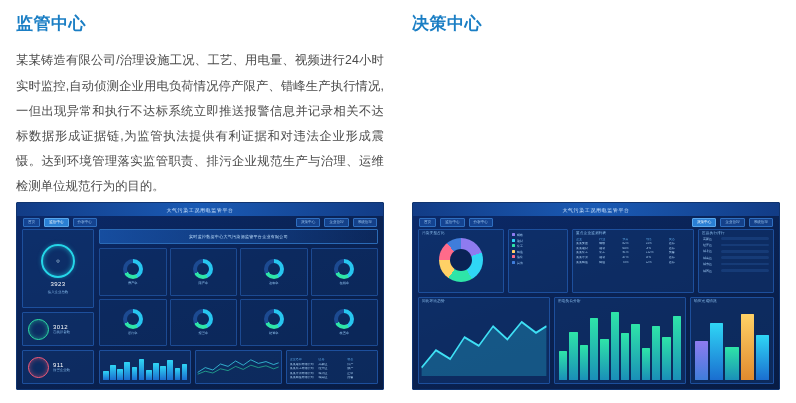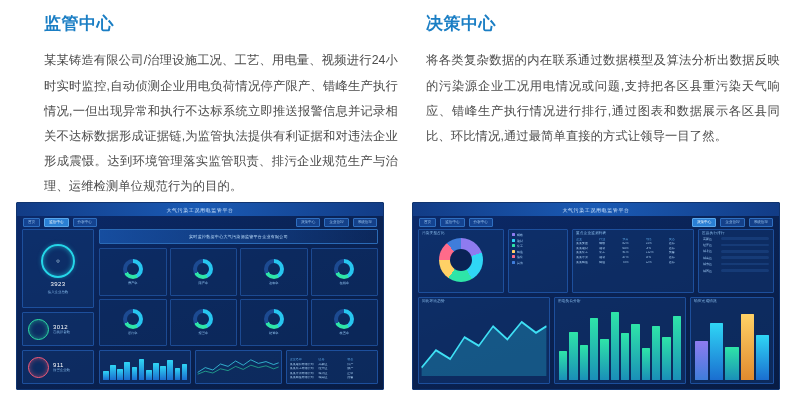--- a/index.html
+++ b/index.html
@@ -11,21 +11,20 @@
     height: 403px;
     background: #ffffff;
     font-family: "Liberation Sans", sans-serif;
     overflow: hidden;
   }
   .page {
     position: relative;
     width: 796px;
     height: 289px;
     box-sizing: border-box;
-    padding-left: 28px;
   }
   .columns {
     display: flex;
     flex-direction: row;
     gap: 28px;
     padding: 14px 16px 0 16px;
     box-sizing: border-box;
   }
   .column {
     width: 370px;
@@ -402,21 +401,20 @@
 
 <div class="page">
 
   <div class="columns">
     <div class="column">
       <h2 class="col-title">监管中心</h2>
       <p class="col-body">某某铸造有限公司/治理设施工况、工艺、用电量、视频进行24小时实时监控,自动侦测企业用电负荷情况停产限产、错峰生产执行情况,一但出现异常和执行不达标系统立即推送报警信息并记录相关不达标数据形成证据链,为监管执法提供有利证据和对违法企业形成震慑。达到环境管理落实监管职责、排污企业规范生产与治理、运维检测单位规范行为的目的。</p>
     </div>
     <div class="column">
       <h2 class="col-title">决策中心</h2>
-      <p class="col-body">将各类复杂数据的内在联系通过数据模型及算法分析出数据反映的污染源企业工况用电情况或问题,支持把各区县重污染天气响应、错峰生产执行情况进行排行,通过图表和数据展示各区县同比、环比情况,通过最简单直接的方式让领导一目了然。</p>
     </div>
   </div>
 
   <div class="shots">
 
     <div class="shot">
       <div class="shot-header">
         <span class="shot-title">大气污染工况用电监管平台</span>
       </div>
       <div class="shot-nav">

